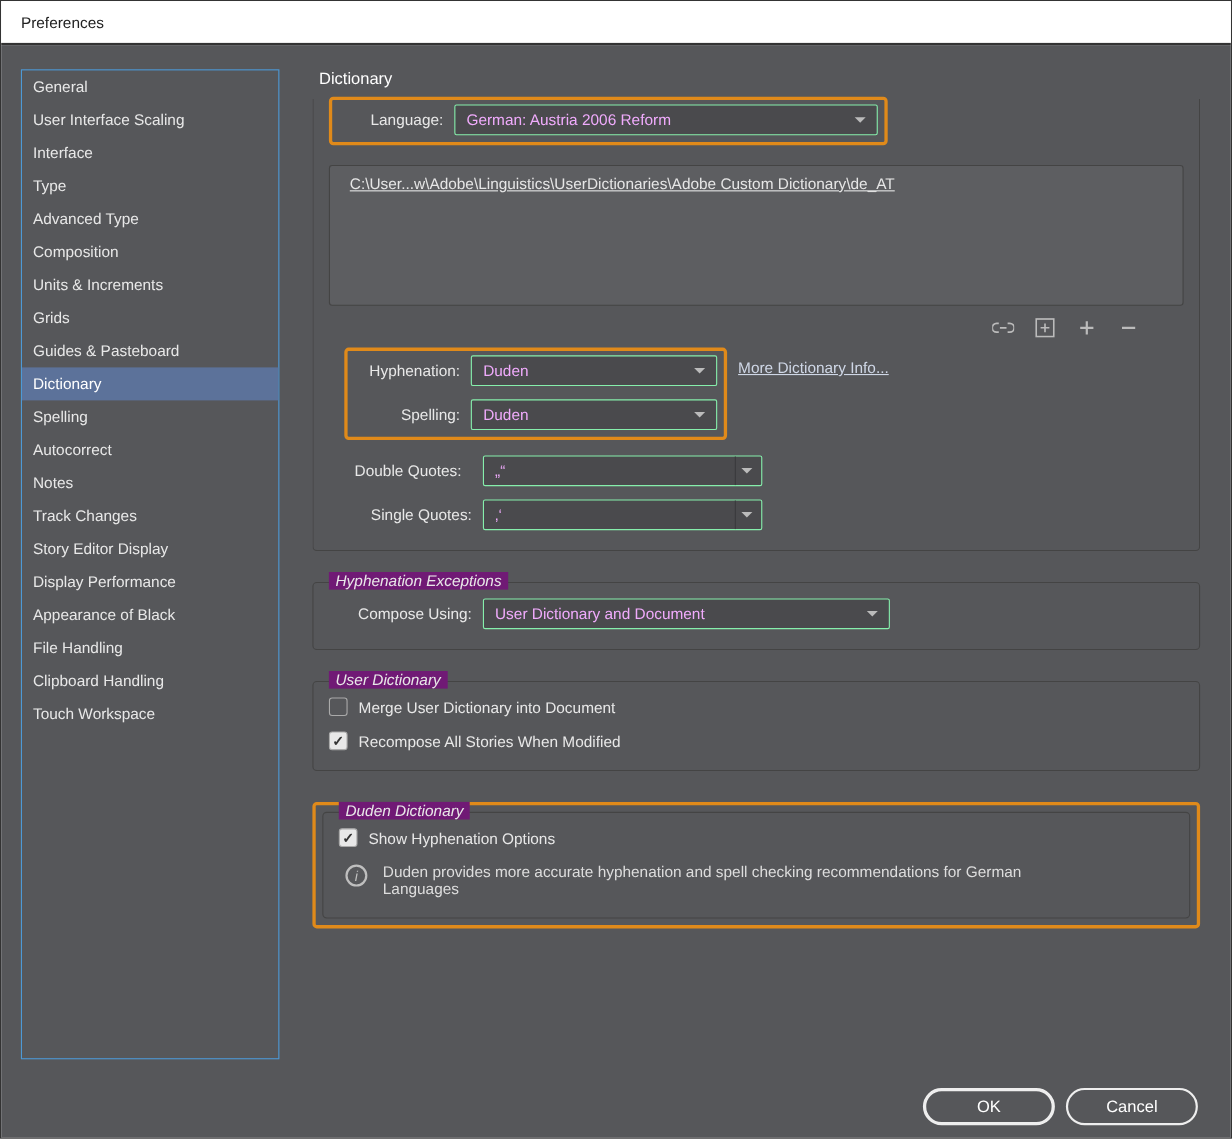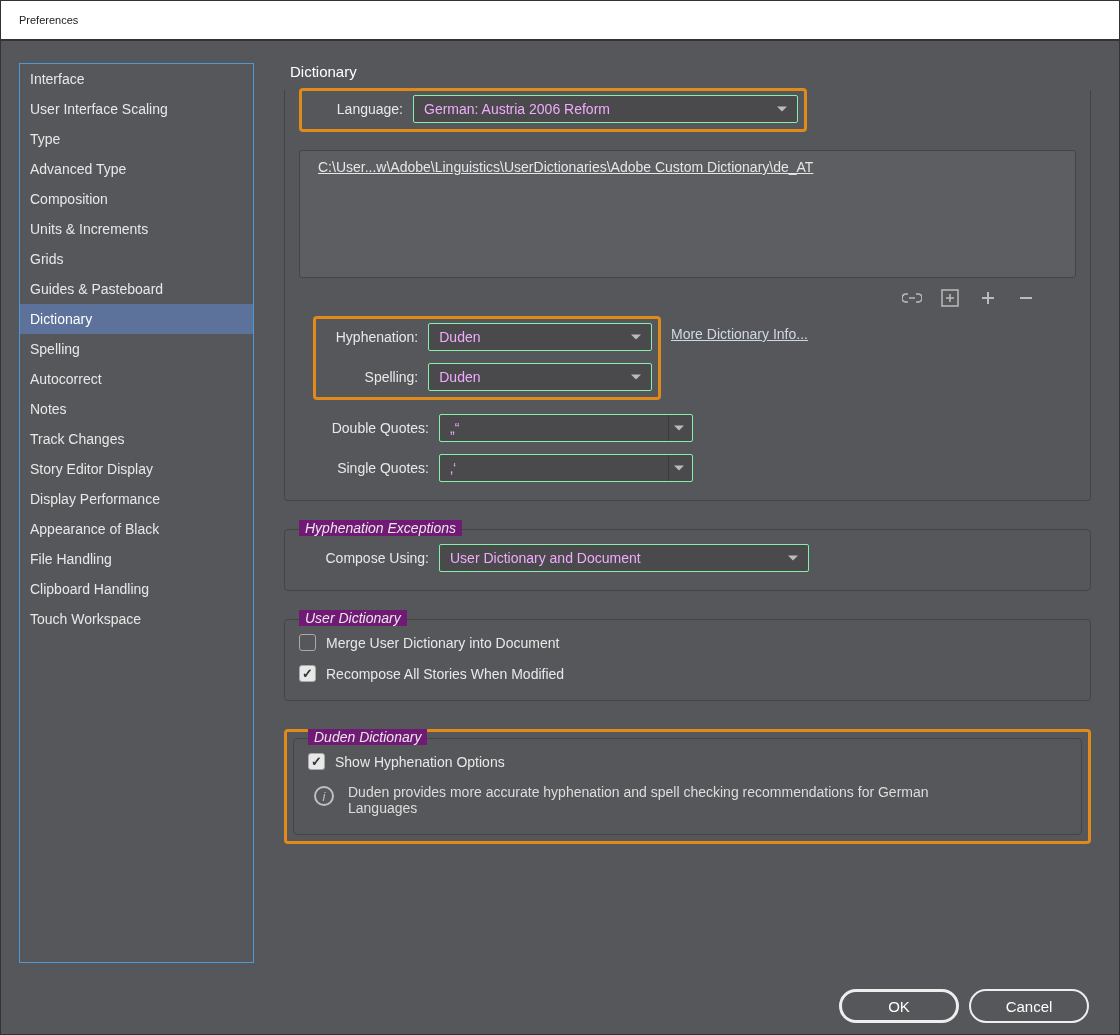--- a/index.html
+++ b/index.html
@@ -12,21 +12,21 @@
     overflow: hidden;
     border: 1px solid #333;
   }
   .titlebar {
     height: 40px;
     background: #ffffff;
     border-bottom: 2px solid #333;
     display: flex;
     align-items: center;
     padding-left: 18px;
-    font-size: 11px;
+    font-size: 14px;
     color: #222;
   }
   .workspace {
     background: #56575a;
     height: 994px;
     position: relative;
     padding: 22px 18px;
     display: flex;
   }
   .sidebar {
@@ -246,22 +246,23 @@
 </head>
 <body>
 
 <div class="titlebar">
   <span>Preferences</span>
 </div>
 
 <div class="workspace">
 
   <div class="sidebar" id="sidebar">
+      <div class="sidebar-item">General</div>
+      <div class="sidebar-item">User Interface Scaling</div>
       <div class="sidebar-item">Interface</div>
-      <div class="sidebar-item">User Interface Scaling</div>
       <div class="sidebar-item">Type</div>
       <div class="sidebar-item">Advanced Type</div>
       <div class="sidebar-item">Composition</div>
       <div class="sidebar-item">Units &amp; Increments</div>
       <div class="sidebar-item">Grids</div>
       <div class="sidebar-item">Guides &amp; Pasteboard</div>
       <div class="sidebar-item selected">Dictionary</div>
       <div class="sidebar-item">Spelling</div>
       <div class="sidebar-item">Autocorrect</div>
       <div class="sidebar-item">Notes</div>
@@ -329,21 +330,21 @@
             <span class="label" style="width:120px;">Spelling:</span>
             <div class="select" style="width:250px;">
               <span>Duden</span>
             </div>
           </div>
         </div>
         <span class="link" style="margin-top:10px;">More Dictionary Info...</span>
       </div>
 
       <div class="row" style="margin-left:14px; margin-top:6px;">
-        <span class="label" style="width:126px;">Double Quotes:</span>
+        <span class="label" style="width:126px;text-align:center;">Double Quotes:</span>
         <div class="select split" style="width:254px; padding:0;">
           <div class="split-main">
               <span>„“</span>
             </div>
           <div class="split-arrow"></div>
         </div>
       </div>
 
       <div class="row" style="margin-left:14px;">
         <span class="label" style="width:126px;">Single Quotes:</span>

